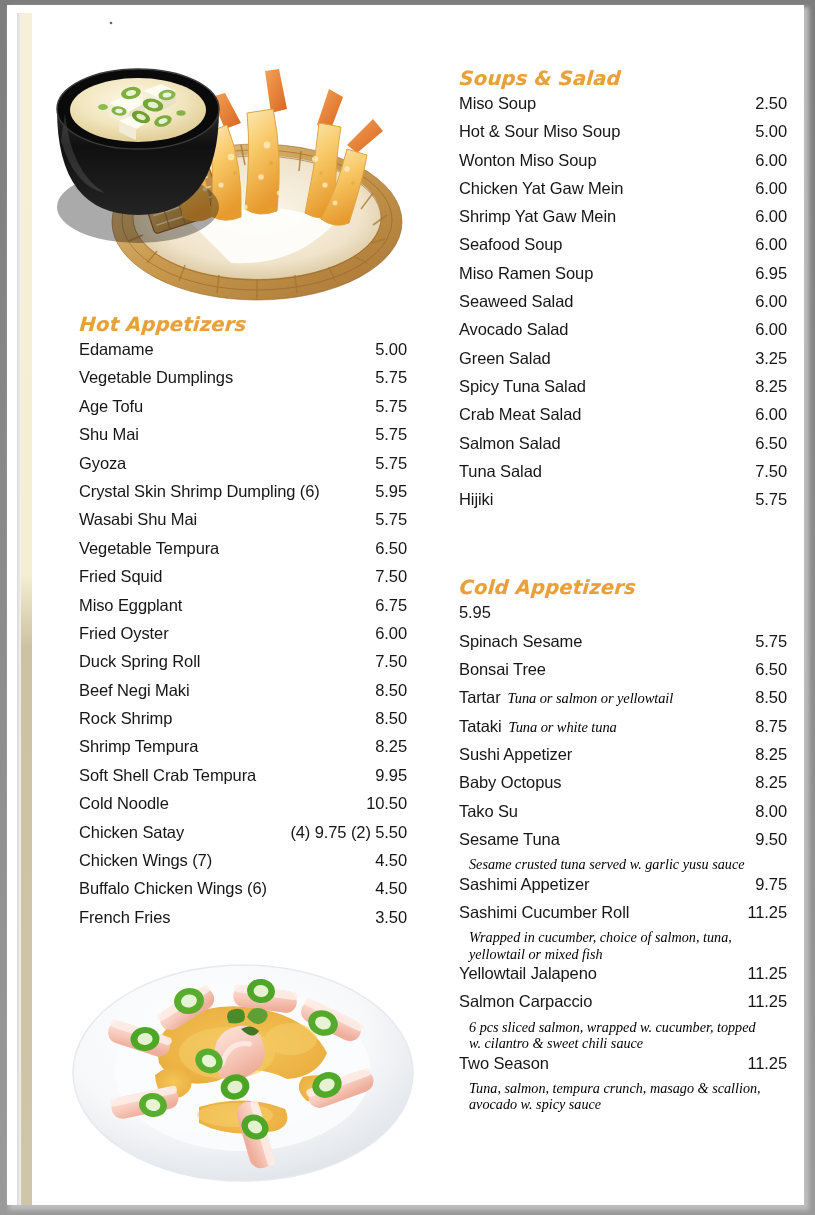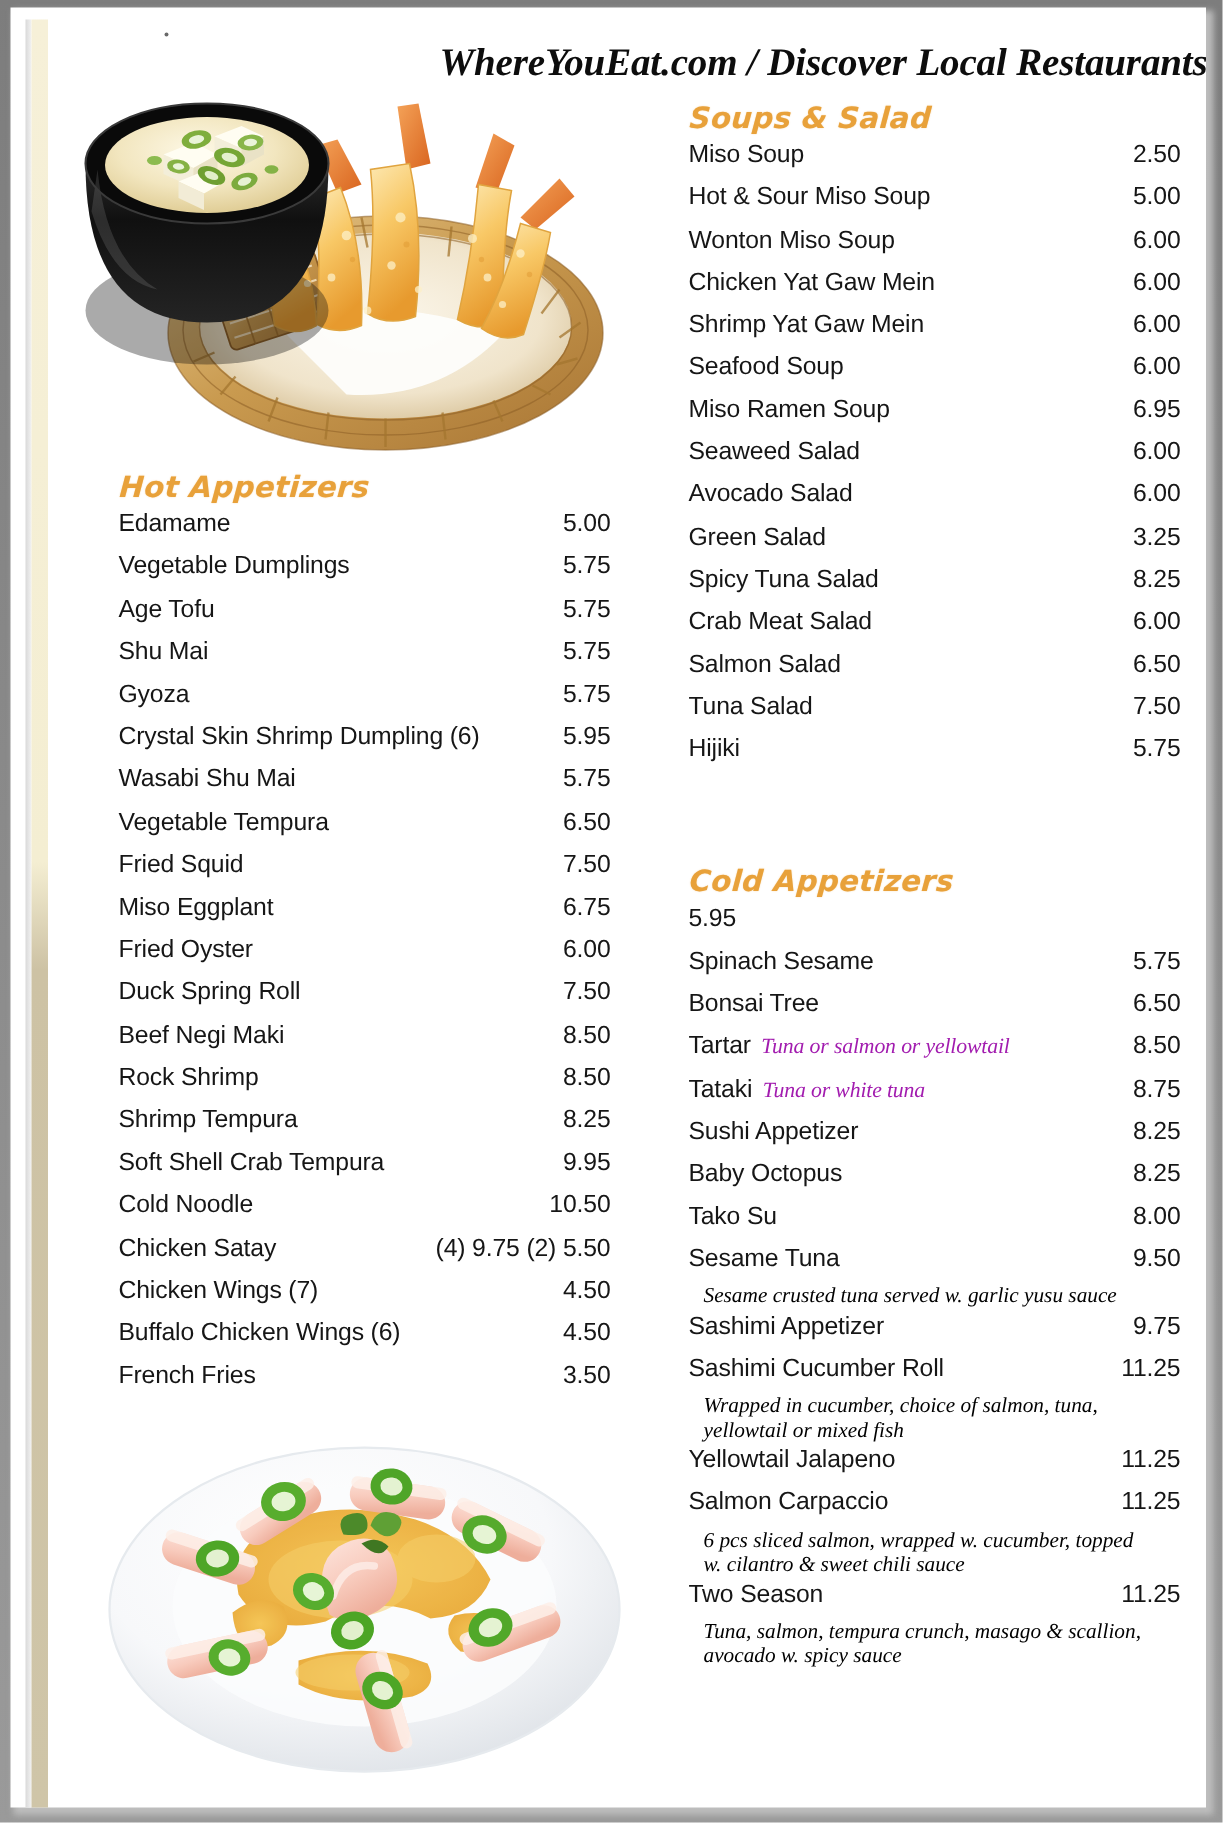--- a/index.html
+++ b/index.html
@@ -118,21 +118,21 @@
     letter-spacing: -0.1px;
   }
   .item-price-dual { letter-spacing: -0.1px; }
 
   
   .inline-desc {
     font-family: "Liberation Serif", "DejaVu Serif", serif;
     font-style: italic;
     font-weight: normal;
     font-size: 14.5px;
-    color: #a21caf;
+    color: #000000;
     padding-left: 7px;
   }
 
   
   .item-desc {
     font-family: "Liberation Serif", "DejaVu Serif", serif;
     font-style: italic;
     font-size: 14.2px;
     line-height: 1.16;
     color: #000000;
@@ -452,21 +452,20 @@
               <ellipse rx="8" ry="6.2" fill="#e5f3d2"></ellipse>
           </g>
           <g transform="translate(196,170) rotate(30)">
             <ellipse rx="14" ry="12" fill="#4ea627"></ellipse>
               <ellipse rx="7.4" ry="6" fill="#e4f2d1"></ellipse>
           </g>
         </g>
       </svg>
     </div>
 
-    <div id="site-header">WhereYouEat.com / Discover Local Restaurants</div>
 
     <div class="menu-column left" id="column-left">
 
       <div class="section">
         <div class="section-title">Hot Appetizers</div>
         <div>
           <div class="item-row">
             <span class="item-name">Edamame</span>
             <span class="item-price">5.00</span>
           </div>

